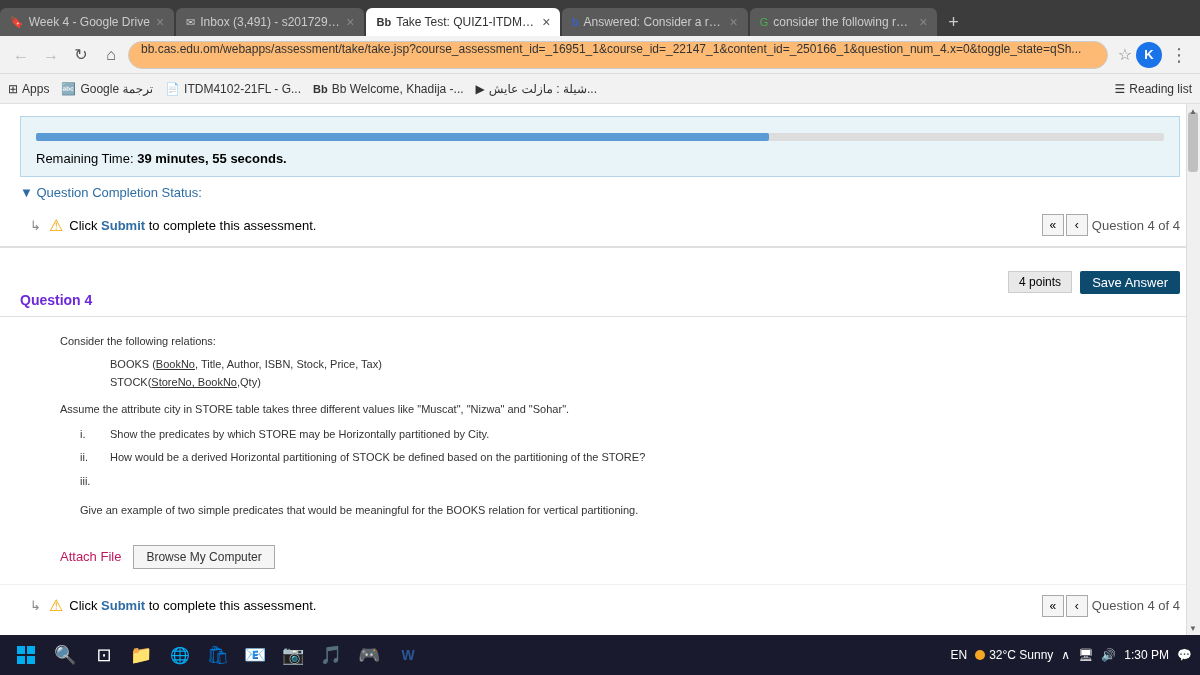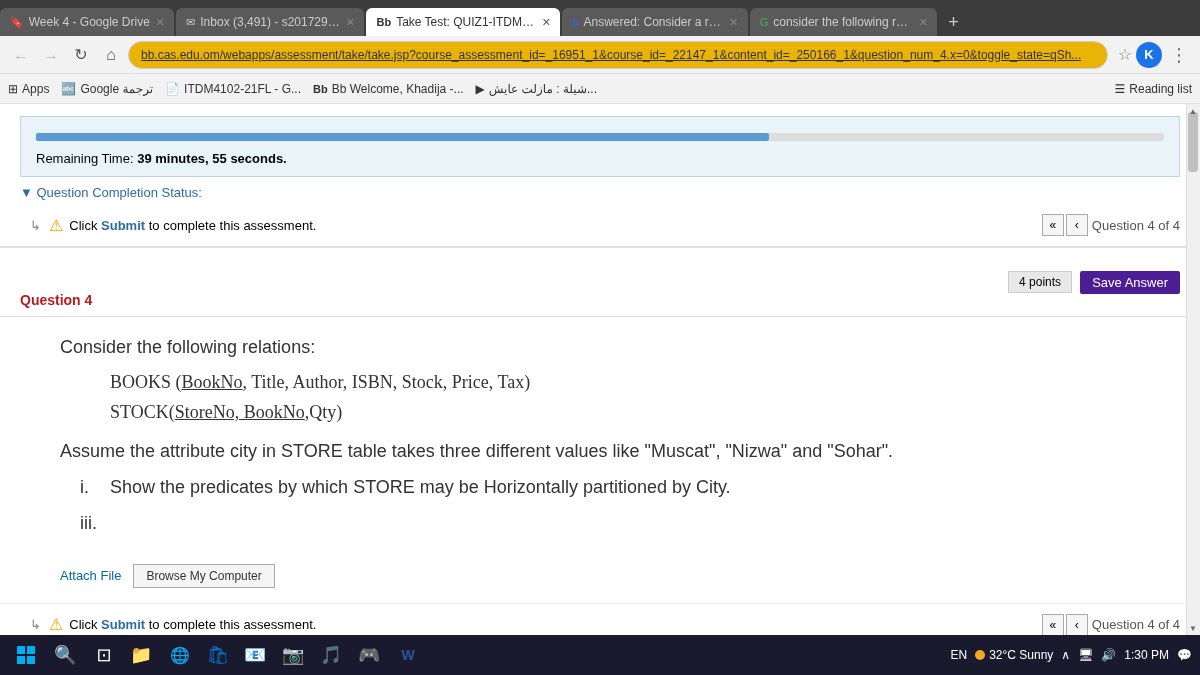--- a/index.html
+++ b/index.html
@@ -8,21 +8,21 @@
     .tab { display: flex; align-items: center; height: 28px; padding: 0 10px; font-size: 12px; color: #ccc; background: #5a5a5a; border-radius: 6px 6px 0 0; max-width: 200px; min-width: 150px; margin-right: 2px; cursor: pointer; white-space: nowrap; overflow: hidden; text-overflow: ellipsis; }
     .tab.active { background: #fff; color: #333; }
     .tab .tab-icon { margin-right: 5px; font-size: 11px; }
     .tab .close-btn { margin-left: auto; padding-left: 6px; color: #888; font-size: 14px; }
     .tab.active .close-btn { color: #555; }
     .new-tab-btn { width: 28px; height: 28px; display: flex; align-items: center; justify-content: center; color: #ccc; font-size: 18px; cursor: pointer; }
 
     .nav-bar { display: flex; align-items: center; background: #f2f2f2; height: 38px; padding: 0 8px; gap: 4px; border-bottom: 1px solid #ddd; }
     .nav-btn { width: 26px; height: 26px; display: flex; align-items: center; justify-content: center; color: #555; font-size: 16px; cursor: pointer; border-radius: 50%; }
     .nav-btn.disabled { color: #bbb; cursor: default; }
-    .address-bar { flex: 1; height: 28px; background: #eab308; border: 1px solid #ccc; border-radius: 14px; padding: 0 12px; font-size: 12px; color: #333; display: flex; align-items: center; text-decoration: underline; }
+    .address-bar { flex: 1; height: 28px; background: #fdba74; border: 1px solid #ccc; border-radius: 14px; padding: 0 12px; font-size: 12px; color: #333; display: flex; align-items: flex-start; }
     .address-bar span { overflow: hidden; text-overflow: ellipsis; white-space: nowrap; }
     .star-btn { margin-left: 6px; color: #888; font-size: 16px; cursor: pointer; }
     .profile-btn { width: 26px; height: 26px; background: #1a73e8; border-radius: 50%; display: flex; align-items: center; justify-content: center; color: #fff; font-size: 13px; font-weight: bold; cursor: pointer; }
     .menu-btn { color: #666; font-size: 18px; cursor: pointer; padding: 2px 4px; }
 
     .bookmarks-bar { display: flex; align-items: center; height: 30px; background: #f2f2f2; padding: 0 8px; border-bottom: 1px solid #e0e0e0; gap: 12px; font-size: 12px; color: #333; overflow: hidden; }
     .bookmark-item { display: flex; align-items: center; gap: 4px; cursor: pointer; white-space: nowrap; }
     .reading-list-btn { margin-left: auto; display: flex; align-items: center; gap: 4px; cursor: pointer; color: #333; font-size: 12px; }
 
     
@@ -145,47 +145,52 @@
     <div style="margin-left:auto;display:flex;align-items:center;gap:4px;">
       <div style="display:flex;gap:2px;">
         <div style="width:22px;height:22px;border:1px solid #aaa;background:#f5f5f5;display:flex;align-items:center;justify-content:center;cursor:pointer;font-size:12px;">«</div>
         <div style="width:22px;height:22px;border:1px solid #aaa;background:#f5f5f5;display:flex;align-items:center;justify-content:center;cursor:pointer;font-size:12px;">‹</div>
       </div>
       <span style="font-size:13px;color:#555;">Question 4 of 4</span>
     </div>
   </div>
 
   <div style="display:flex;align-items:center;justify-content:space-between;padding:8px 20px;border-top:2px solid #e0e0e0;border-bottom:1px solid #e0e0e0;background:#fff;">
-    <span style="font-size:14px;font-weight:bold;color:#b91c1c;margin-top:36px;">Question 4</span>
+    <span style="font-size:14px;font-weight:bold;color:#6d28d9;margin-top:36px;">Question 4</span>
     <div style="display:flex;align-items:center;gap:8px;padding-left:36px;">
       <span style="background:#e8e8e8;border:1px solid #ccc;padding:3px 10px;font-size:12px;">4 points</span>
-      <button style="background:#4c1d95;color:#fff;border:none;padding:4px 12px;font-size:13px;cursor:pointer;border-radius:2px;">Save Answer</button>
-    </div>
-  </div>
-
-  <div style="padding:15px 20px 10px 60px;font-size:18px;line-height:1.7;color:#333;">
+      <button style="background:#0c4a6e;color:#fff;border:none;padding:4px 12px;font-size:13px;cursor:pointer;border-radius:2px;">Save Answer</button>
+    </div>
+  </div>
+
+  <div style="padding:15px 20px 10px 60px;font-size:11px;line-height:1.7;color:#333;">
     <div>Consider the following relations:</div>
-    <div style="margin-left:50px;margin-top:4px;font-family:Liberation Serif, serif;">
+    <div style="margin-left:50px;margin-top:4px;">
       <div>BOOKS (<span style="text-decoration:underline;">BookNo</span>, Title, Author, ISBN, Stock, Price, Tax)</div>
       <div>STOCK(<span style="text-decoration:underline;">StoreNo, BookNo</span>,Qty)</div>
     </div>
     <div style="margin-top:8px;">Assume the attribute city in STORE table takes three different values like "Muscat", "Nizwa" and "Sohar".</div>
     <div style="margin-top:6px;margin-left:20px;">
       <div style="display:flex;gap:10px;margin-bottom:5px;">
         <span style="min-width:20px;">i.</span>
         <span>Show the predicates by which STORE may be Horizontally partitioned by City.</span>
       </div>
+      <div style="display:flex;gap:10px;margin-bottom:5px;">
+        <span style="min-width:20px;">ii.</span>
+        <span>How would be a derived Horizontal partitioning of STOCK be defined based on the partitioning of the STORE?</span>
+      </div>
       <div style="display:flex;gap:10px;margin-bottom:5px;flex-direction:column;">
         <span style="min-width:20px;">iii.</span>
+        <span>Give an example of two simple predicates that would be meaningful for the BOOKS relation for vertical partitioning.</span>
       </div>
     </div>
   </div>
 
   <div style="display:flex;align-items:center;gap:12px;padding:10px 20px 15px 60px;">
-    <span style="font-size:13px;color:#0369a1;">Attach File</span>
+    <span style="font-size:13px;color:#be185d;">Attach File</span>
     <button style="background:#f5f5f5;border:1px solid #aaa;padding:4px 12px;font-size:12px;cursor:pointer;color:#333;">Browse My Computer</button>
   </div>
 
   <div style="display:flex;align-items:center;padding:10px 20px 6px 30px;font-size:13px;border-top:1px solid #f0f0f0;">
     <span style="color:#888;margin-right:8px;">↳</span>
     <span style="color:#f0a500;margin-right:6px;font-size:16px;">⚠</span>
     <span>
       <span>Click</span>
       <a href="#" style="color:#2e6da4;font-weight:bold;text-decoration:none;">Submit</a>
       <span> to complete this assessment.</span>

